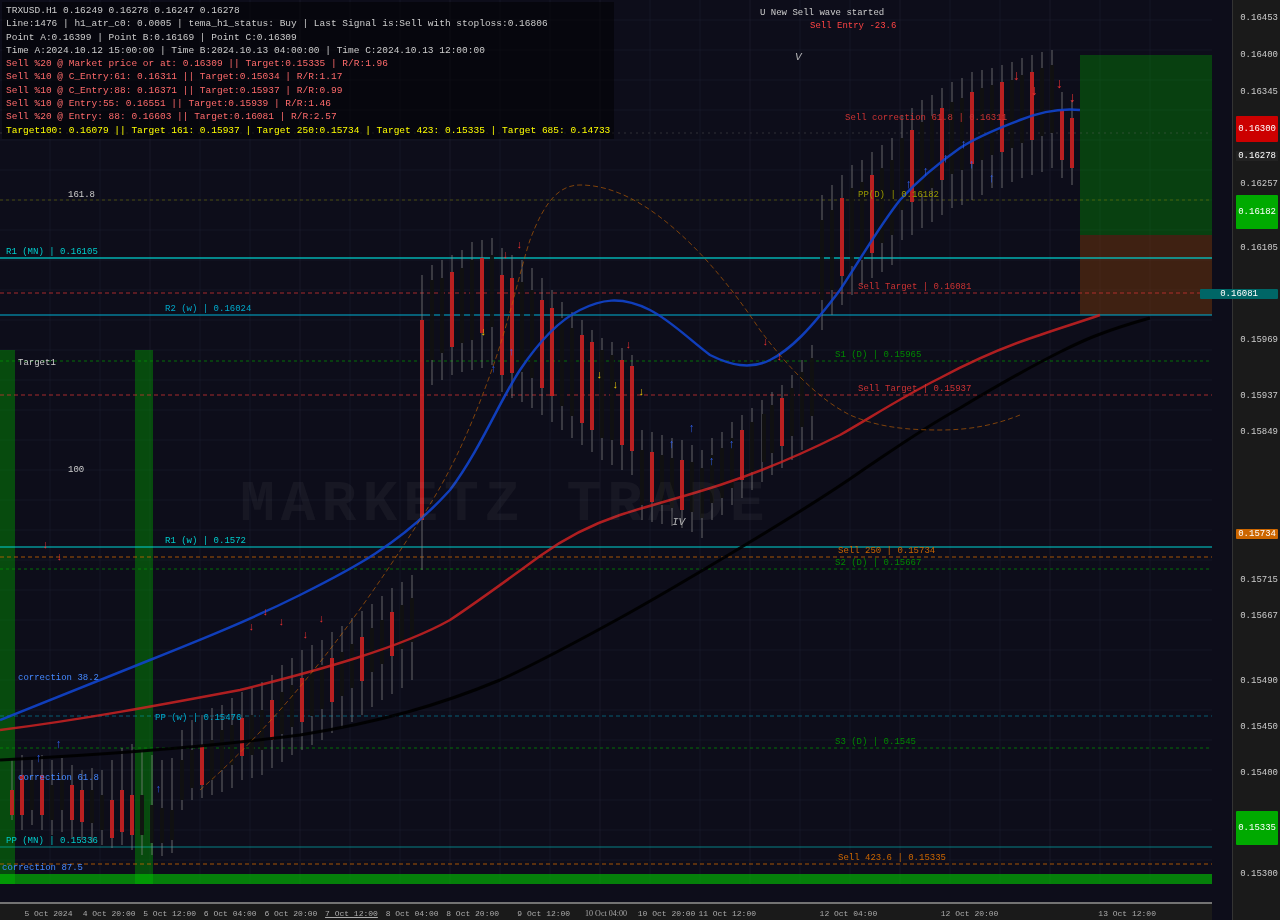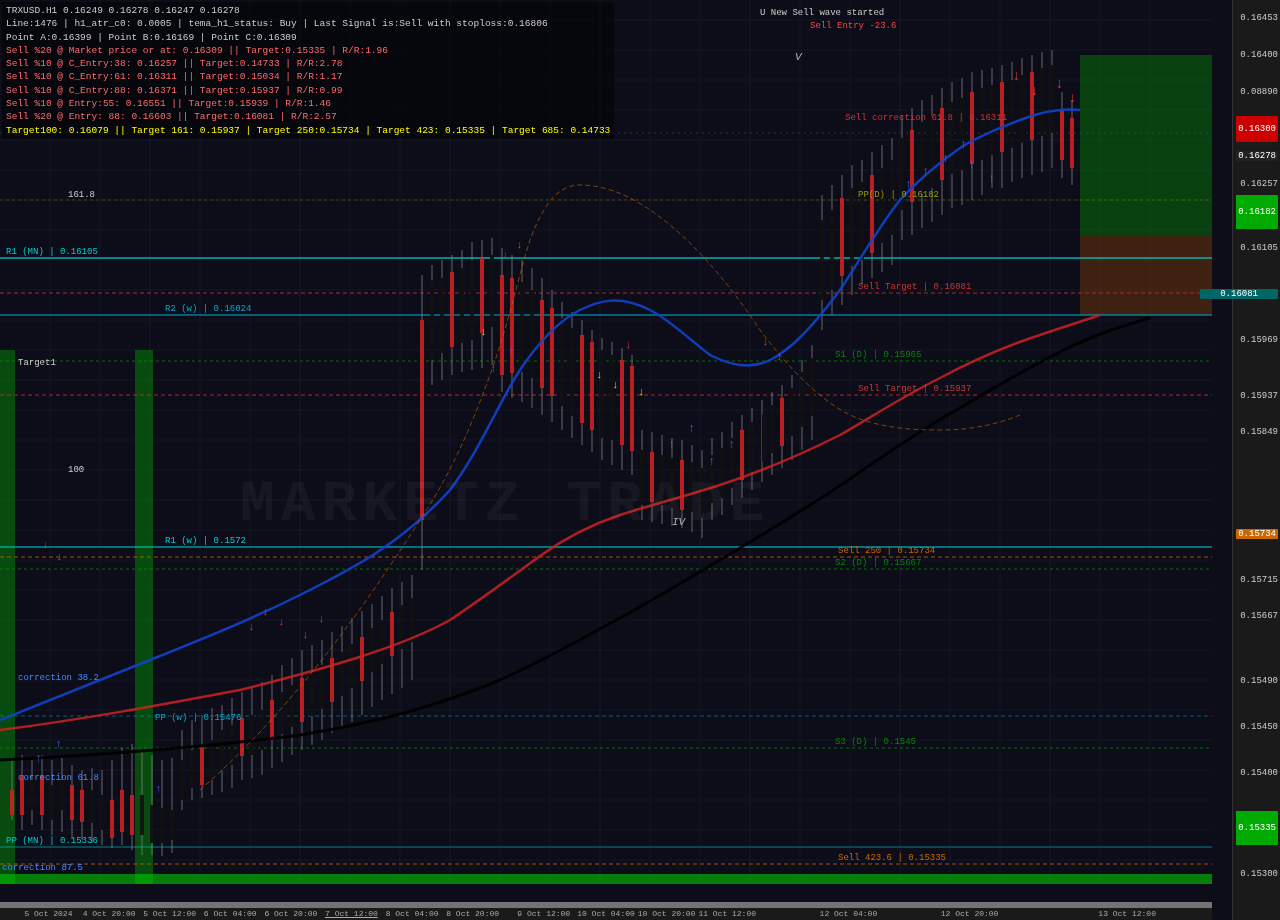--- a/index.html
+++ b/index.html
@@ -77,21 +77,21 @@
       border-radius: 1px;
     }
     
     .time-axis {
       position: absolute;
       bottom: 0;
       left: 0;
       right: 68px;
       height: 18px;
       background: #1a1a1a;
-      border-top: 6px solid #737373;
+      border-top: 2px solid #737373;
       z-index: 20;
     }
     .time-label {
       position: absolute;
       bottom: 2px;
       font-size: 8px;
       color: #aaaaaa;
       transform: translateX(-50%);
     }
     
@@ -527,34 +527,34 @@
     <text x="968" y="168" font-size="13" fill="#3366ff" opacity="0.9">↑</text>
 
     <text x="240" y="520" font-size="58" fill="rgba(180,180,180,0.06)" font-weight="bold" letter-spacing="6">MARKETZ TRADE</text>
 
   </svg>
 
   <div class="info-panel">
     <div class="info-line">TRXUSD.H1  0.16249 0.16278 0.16247 0.16278</div>
     <div class="info-line">Line:1476 | h1_atr_c0: 0.0005 | tema_h1_status: Buy | Last Signal is:Sell with stoploss:0.16806</div>
     <div class="info-line">Point A:0.16399 | Point B:0.16169 | Point C:0.16309</div>
+    <div class="info-line">Time A:2024.10.12 15:00:00 | Time B:2024.10.13 04:00:00 | Time C:2024.10.13 12:00:00</div>
     <div class="info-line sell">Sell %20 @ Market price or at: 0.16309 || Target:0.15335 | R/R:1.96</div>
-    <div class="info-line sell">Sell %10 @ C_Entry:38: 0.16257 || Target:0.14733 | R/R:2.78</div>
     <div class="info-line sell">Sell %10 @ C_Entry:61: 0.16311 || Target:0.15034 | R/R:1.17</div>
     <div class="info-line sell">Sell %10 @ C_Entry:88: 0.16371 || Target:0.15937 | R/R:0.99</div>
     <div class="info-line sell">Sell %10 @ Entry:55: 0.16551 || Target:0.15939 | R/R:1.46</div>
     <div class="info-line sell">Sell %20 @ Entry: 88: 0.16603 || Target:0.16081 | R/R:2.57</div>
     <div class="info-line yellow">Target100: 0.16079 || Target 161: 0.15937 | Target 250:0.15734 | Target 423: 0.15335 | Target 685: 0.14733</div>
   </div>
 
   <div class="price-axis">
 
     <div class="price-label" style="top: 2%;">0.16453</div>
     <div class="price-label" style="top: 6%;">0.16400</div>
-    <div class="price-label" style="top: 10%;">0.08890</div>
+    <div class="price-label" style="top: 10%;">0.16345</div>
     <div class="price-label highlight-red" style="top: 14%;">0.16300</div>
     <div class="price-label" style="top: 17%; background:#222; color:#fff; padding:0 2px;">0.16278</div>
     <div class="price-label" style="top: 20%;">0.16257</div>
     <div class="price-label highlight-green" style="top: 23%;">0.16182</div>
     <div class="price-label" style="top: 27%;">0.16105</div>
     <div class="price-label highlight-teal" style="top: 32%;">0.16081</div>
     <div class="price-label" style="top: 37%;">0.15969</div>
     <div class="price-label" style="top: 43%;">0.15937</div>
     <div class="price-label" style="top: 47%;">0.15849</div>
     <div class="price-label highlight-orange" style="top: 58%;">0.15734</div>
@@ -570,21 +570,21 @@
   <div class="time-axis">
     <span class="time-label" style="left: 4%;">5 Oct 2024</span>
     <span class="time-label" style="left: 9%;">4 Oct 20:00</span>
     <span class="time-label" style="left: 14%;">5 Oct 12:00</span>
     <span class="time-label" style="left: 19%;">6 Oct 04:00</span>
     <span class="time-label" style="left: 24%;">6 Oct 20:00</span>
     <span class="time-label" style="left: 29%; text-decoration: underline;">7 Oct 12:00</span>
     <span class="time-label" style="left: 34%;">8 Oct 04:00</span>
     <span class="time-label" style="left: 39%;">8 Oct 20:00</span>
     <span class="time-label" style="left: 44%; padding-left: 21px;">9 Oct 12:00</span>
-    <span class="time-label" style="left: 50%;">10 Oct 04:00</span>
+    <span class="time-label" style="left: 50%; font-family: Liberation Serif, serif;">10 Oct 04:00</span>
     <span class="time-label" style="left: 55%;">10 Oct 20:00</span>
     <span class="time-label" style="left: 60%;">11 Oct 12:00</span>
     <span class="time-label" style="left: 70%;">12 Oct 04:00</span>
     <span class="time-label" style="left: 80%;">12 Oct 20:00</span>
     <span class="time-label" style="left: 93%;">13 Oct 12:00</span>
   </div>
 
 </div>
 
 </body></html>

